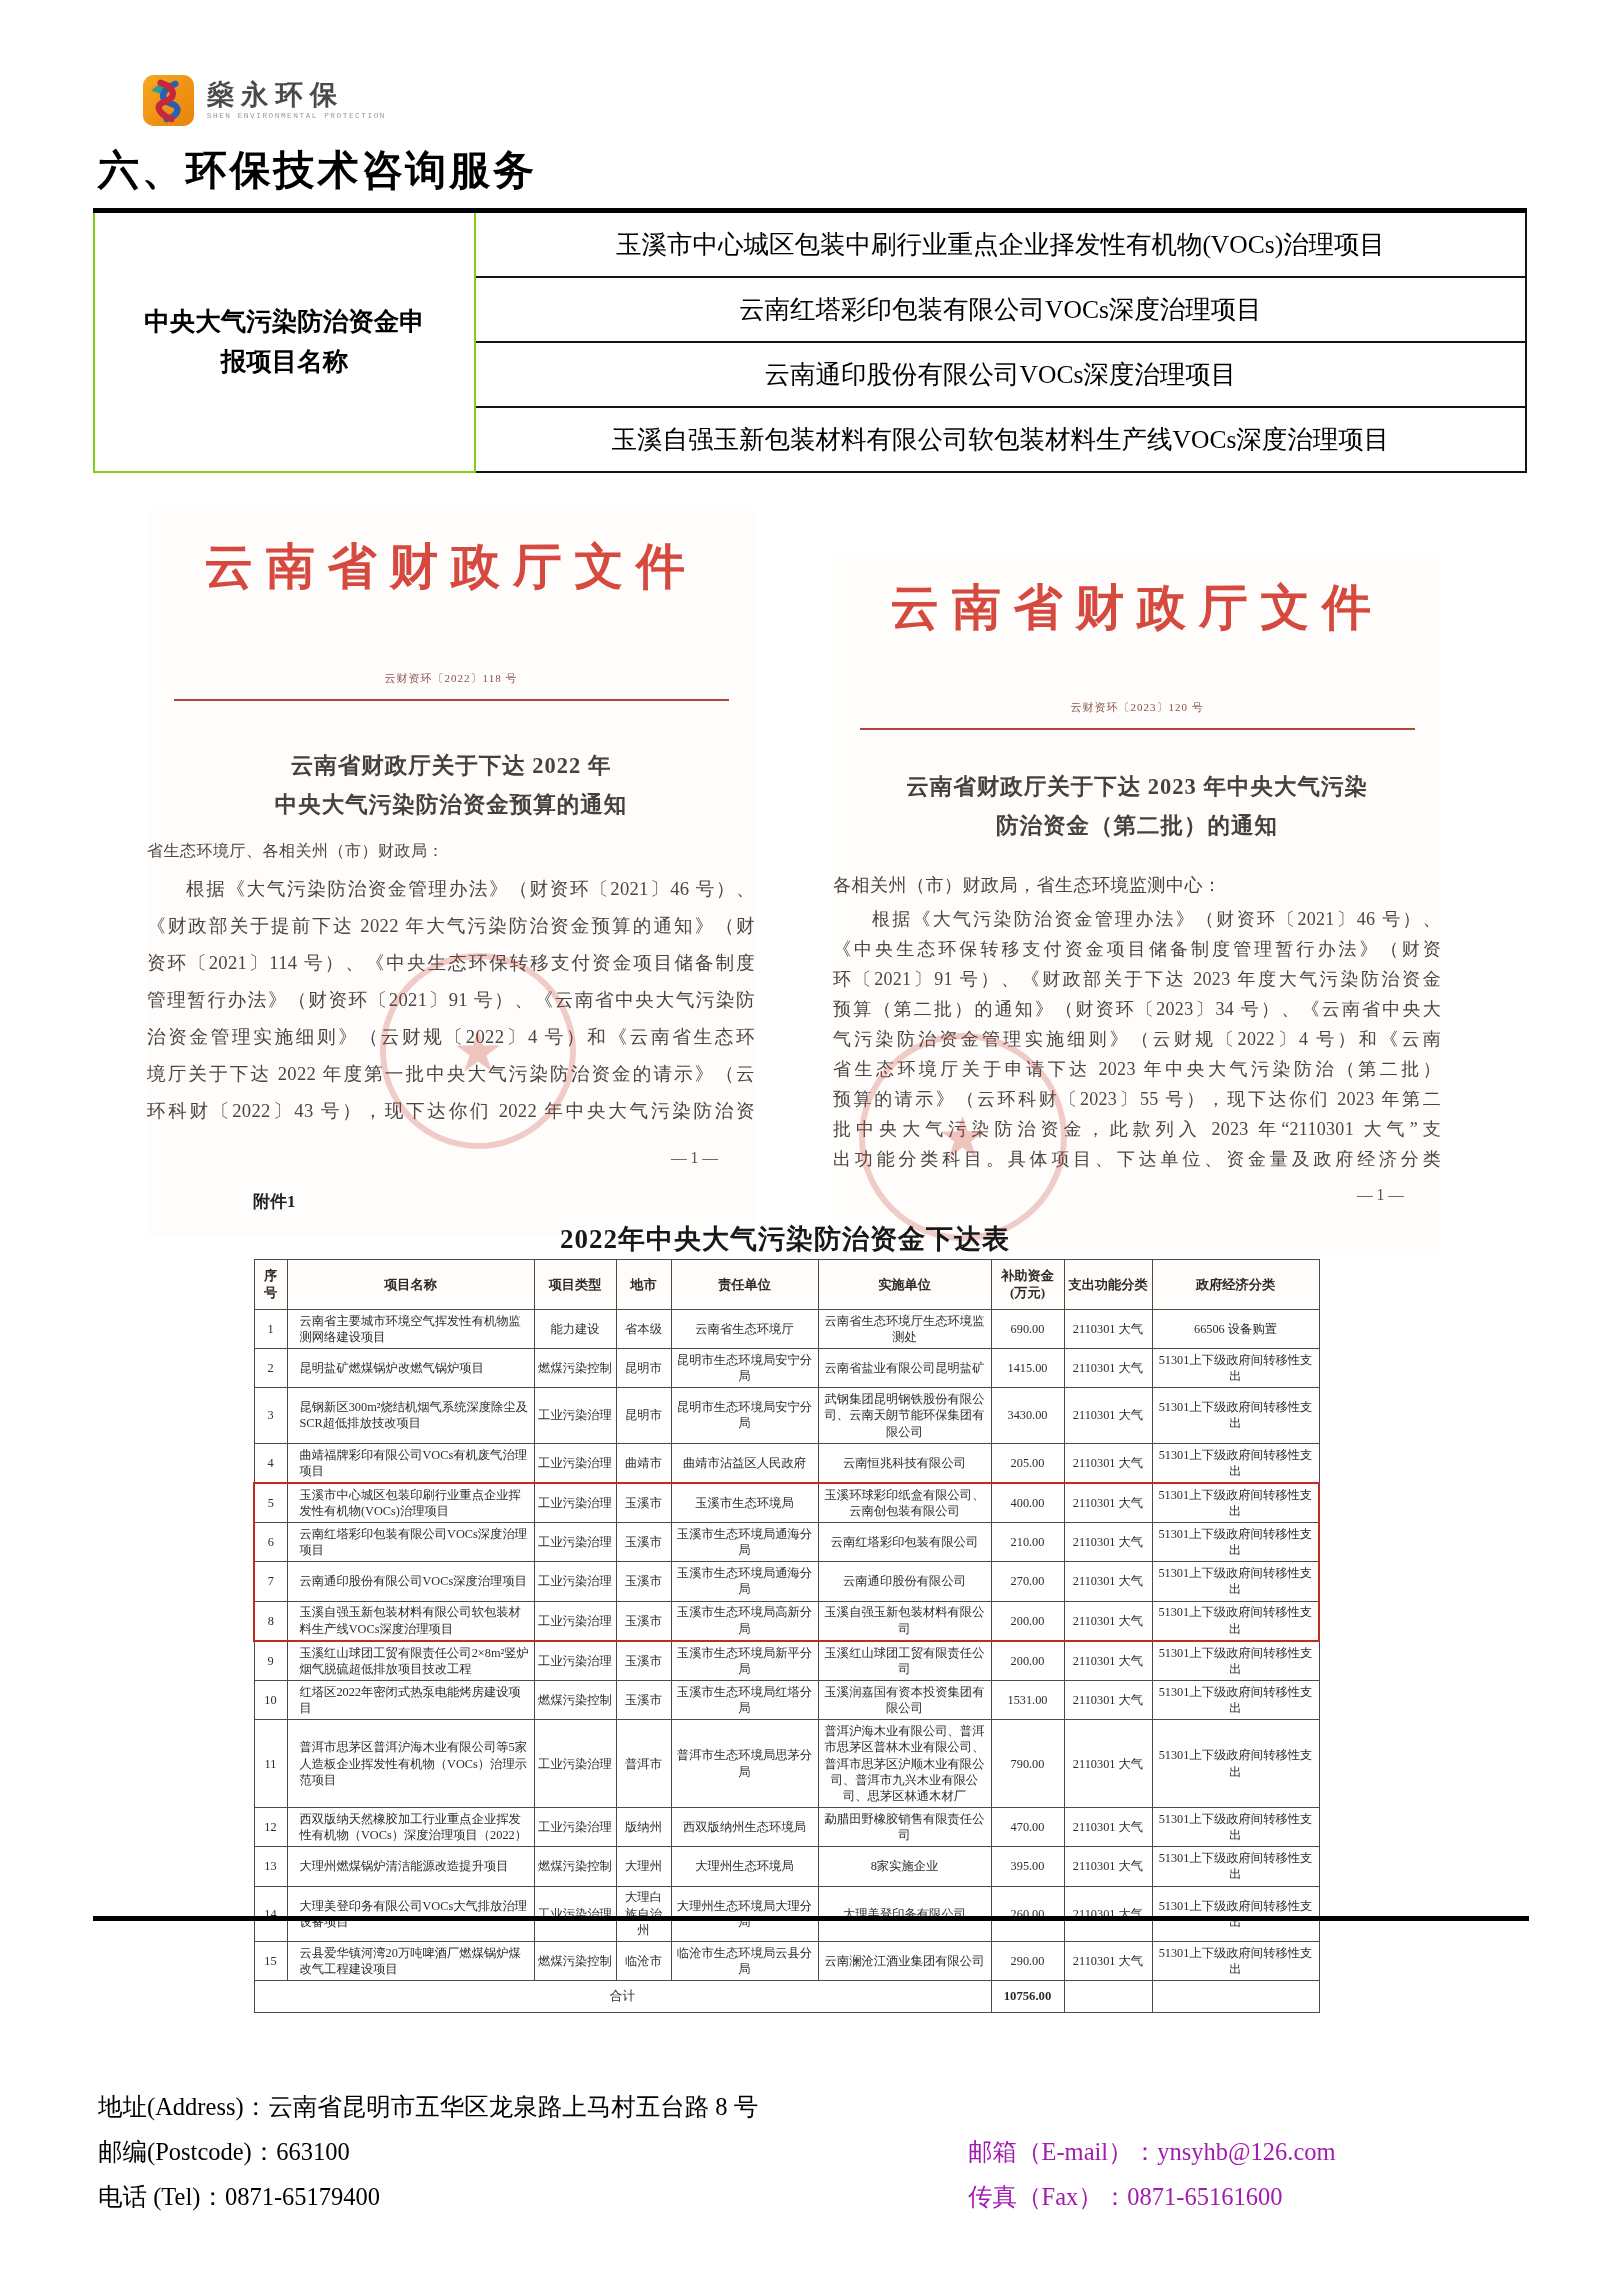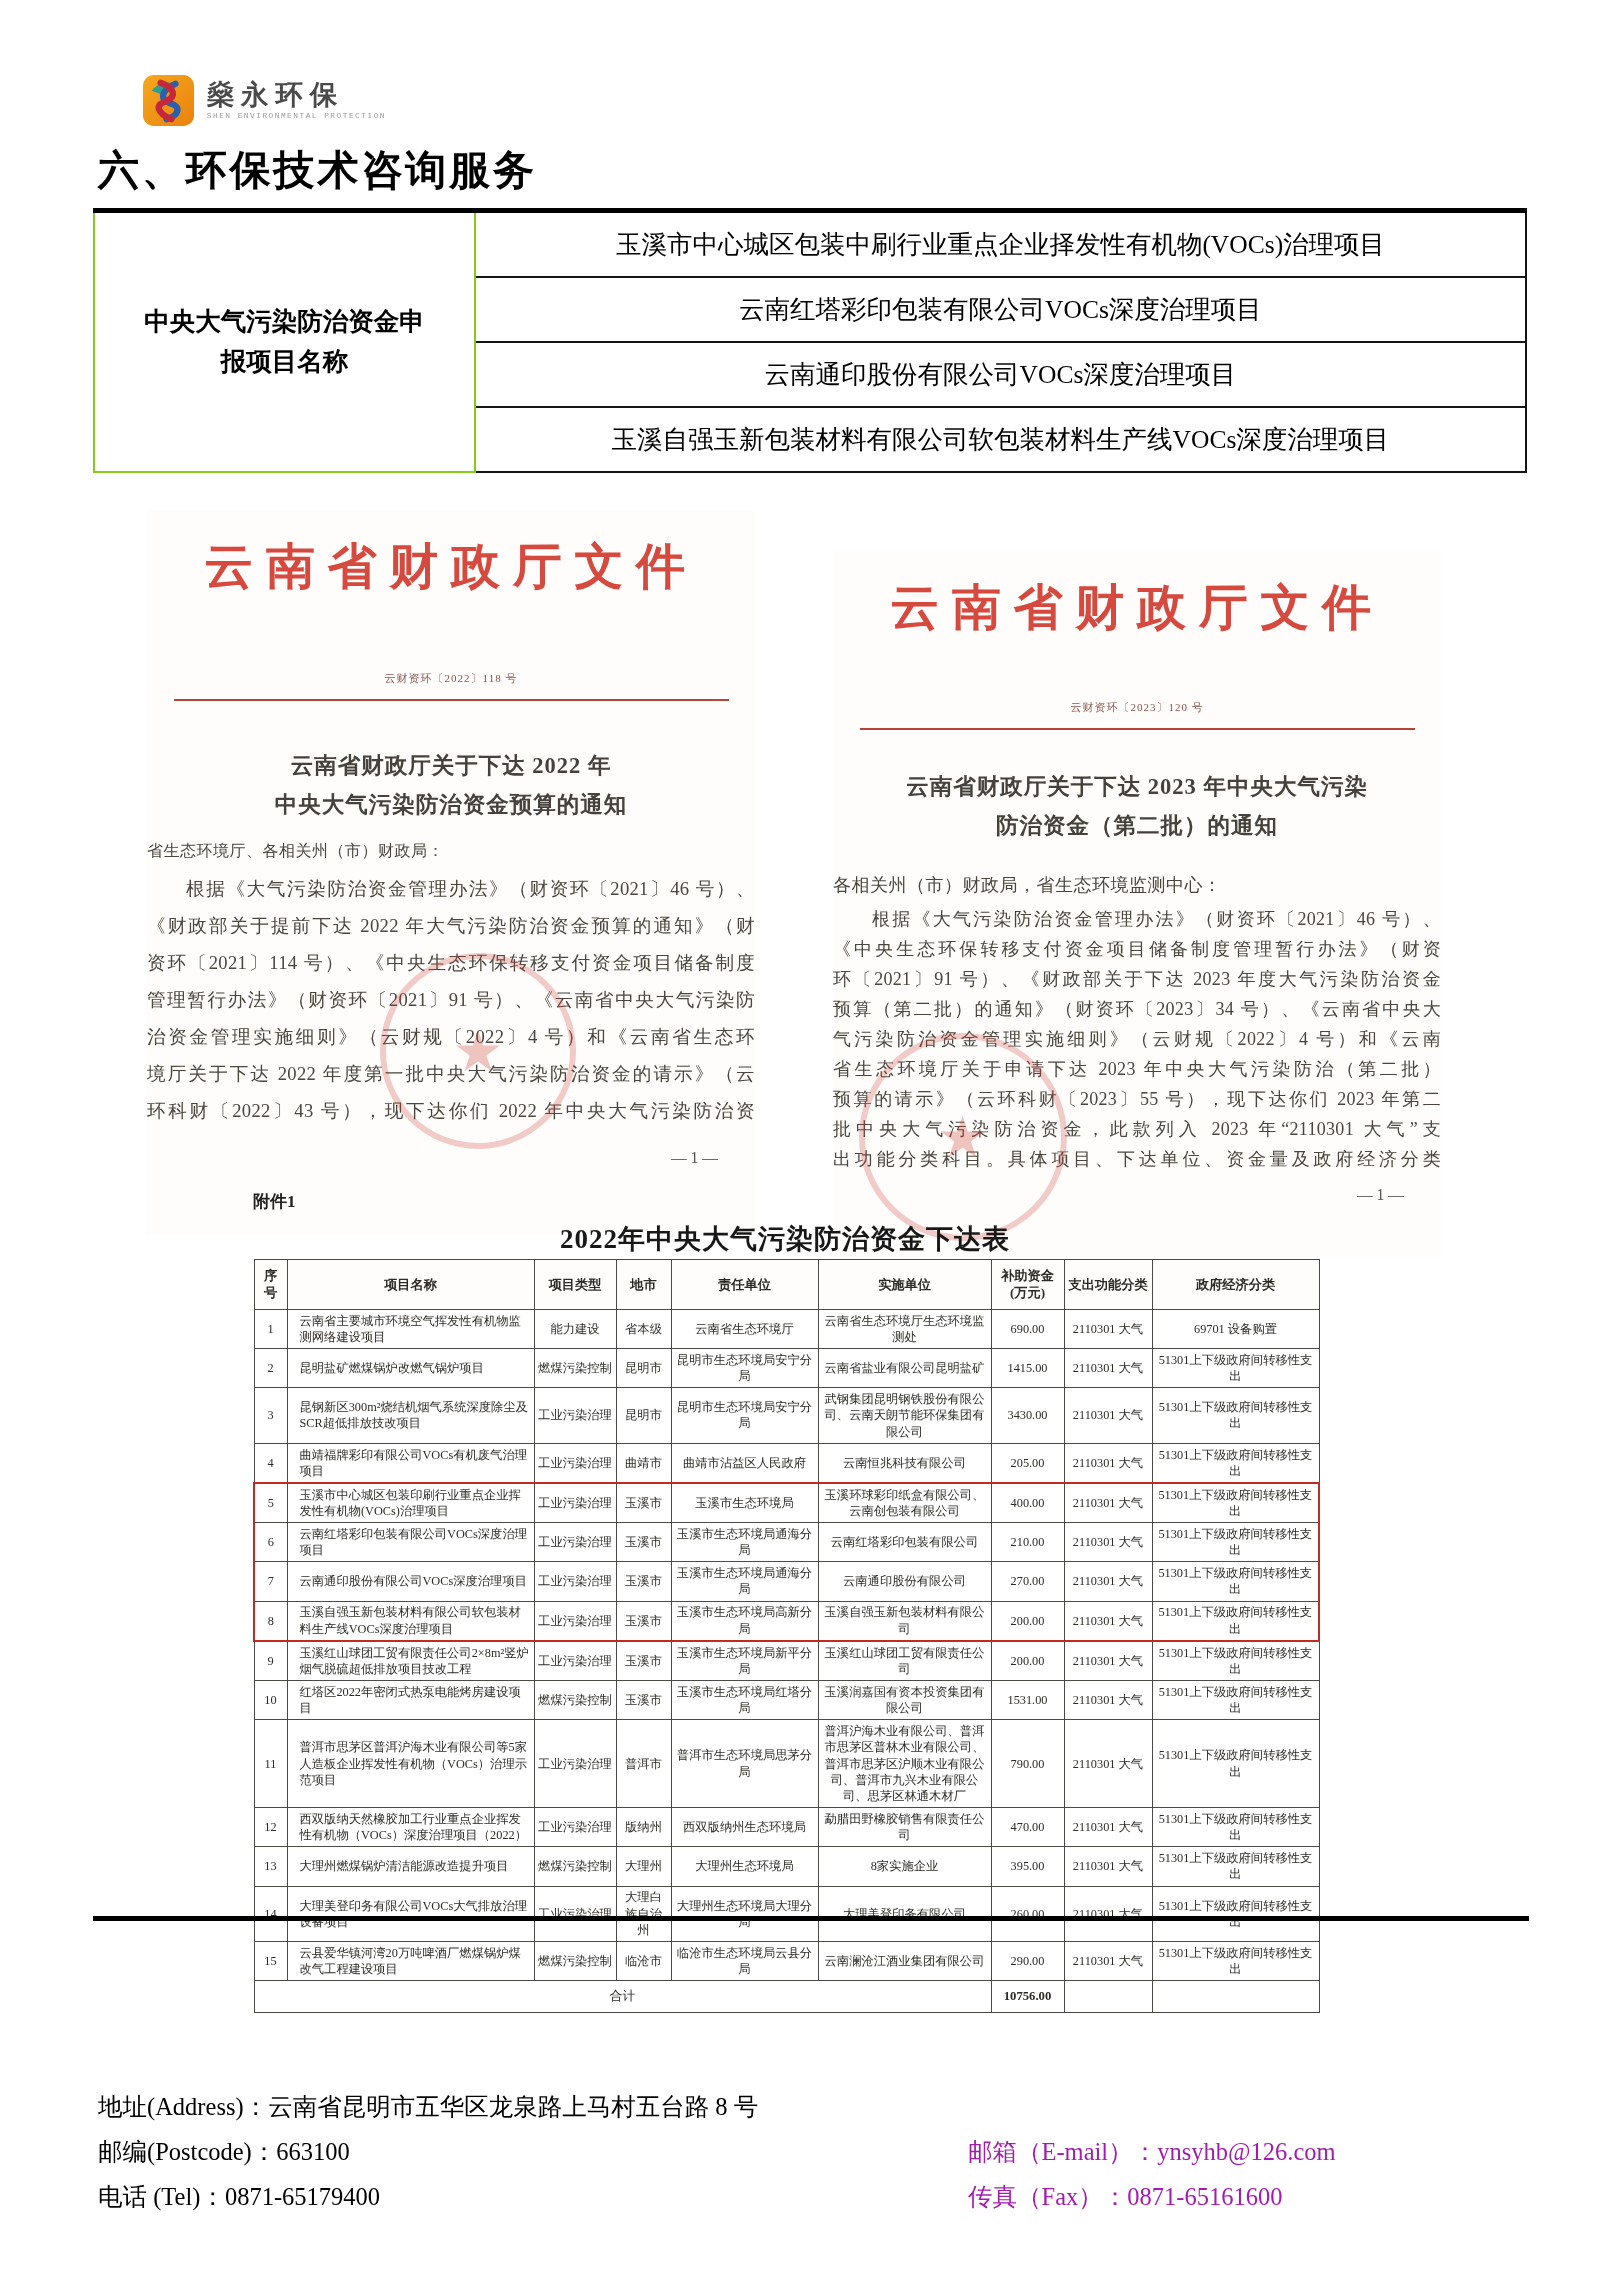--- a/index.html
+++ b/index.html
@@ -185,21 +185,21 @@
     <tbody>
         <tr>
           <td class="num">1</td>
           <td class="name">云南省主要城市环境空气挥发性有机物监测网络建设项目</td>
           <td>能力建设</td>
           <td>省本级</td>
           <td>云南省生态环境厅</td>
           <td>云南省生态环境厅生态环境监测处</td>
           <td>690.00</td>
           <td>2110301 大气</td>
-          <td>69701 设备购置</td>
+          <td>66506 设备购置</td>
         </tr>
         <tr>
           <td class="num">2</td>
           <td class="name">昆明盐矿燃煤锅炉改燃气锅炉项目</td>
           <td>燃煤污染控制</td>
           <td>昆明市</td>
           <td>昆明市生态环境局安宁分局</td>
           <td>云南省盐业有限公司昆明盐矿</td>
           <td>1415.00</td>
           <td>2110301 大气</td>

